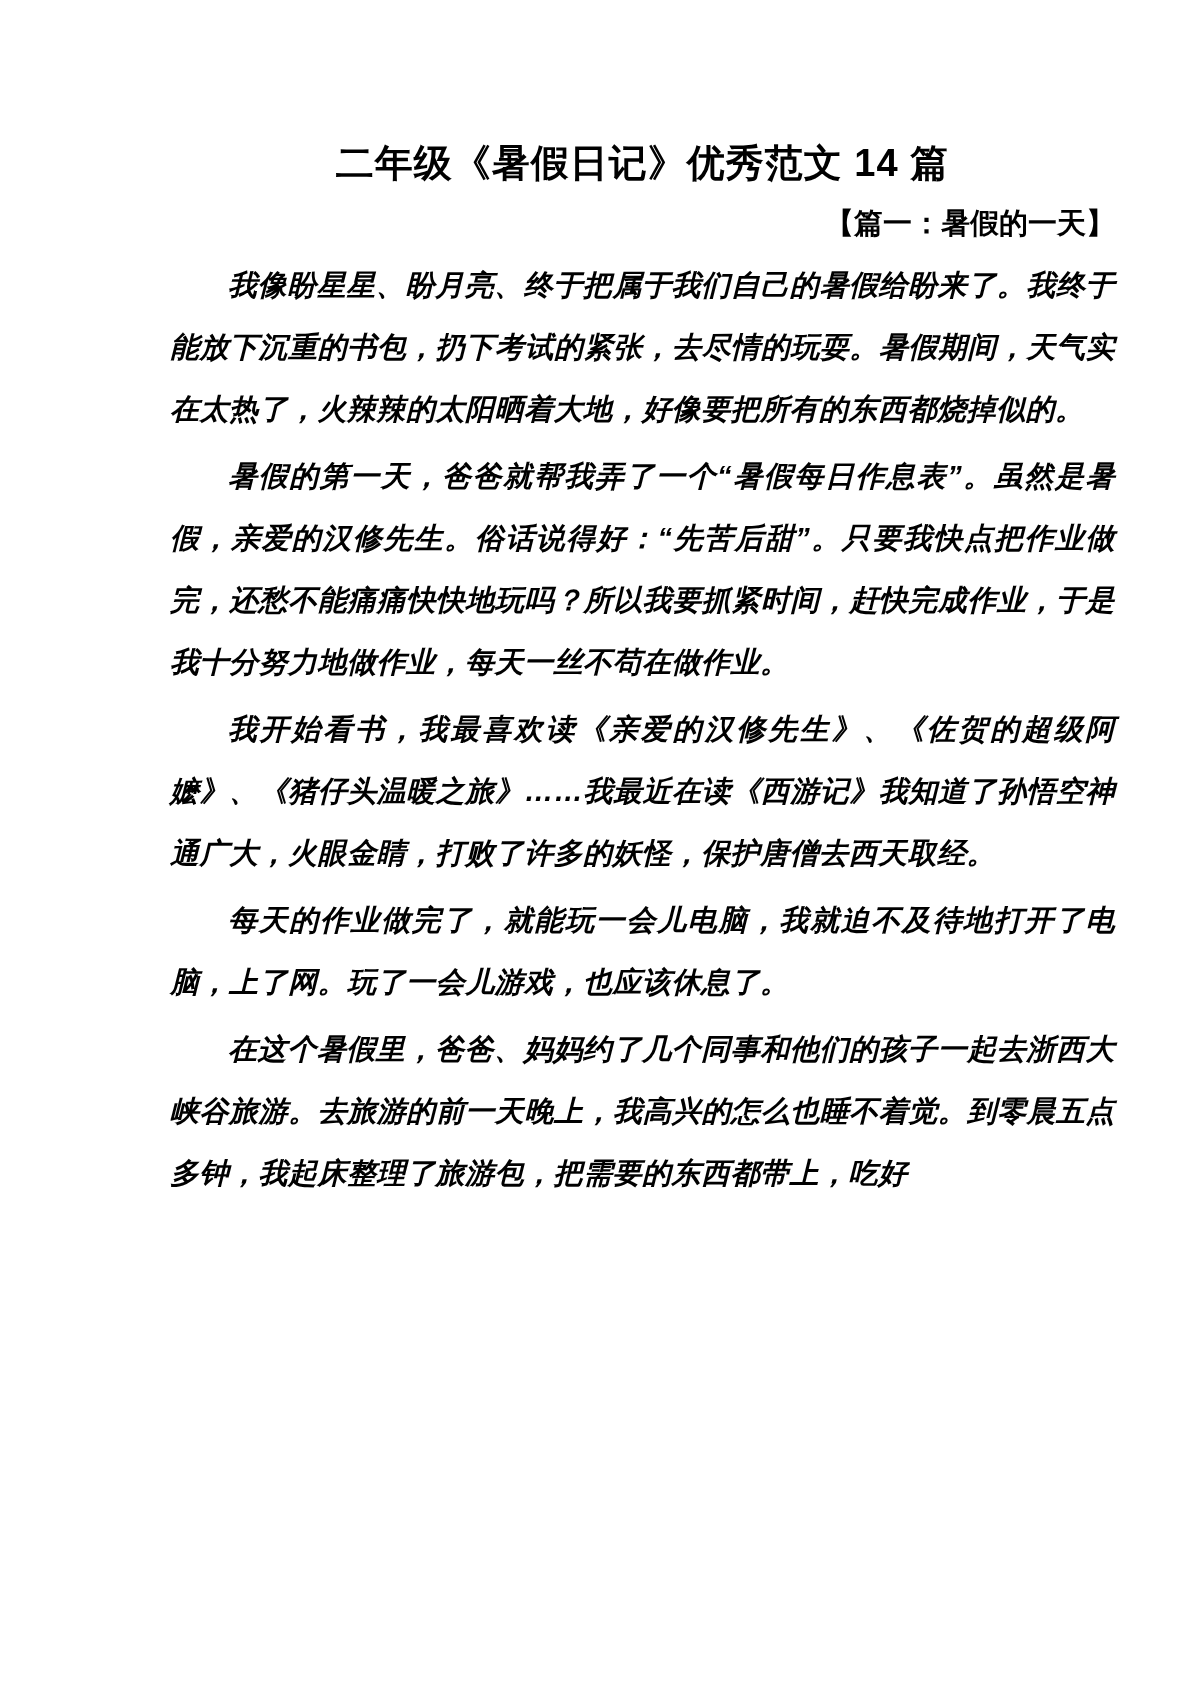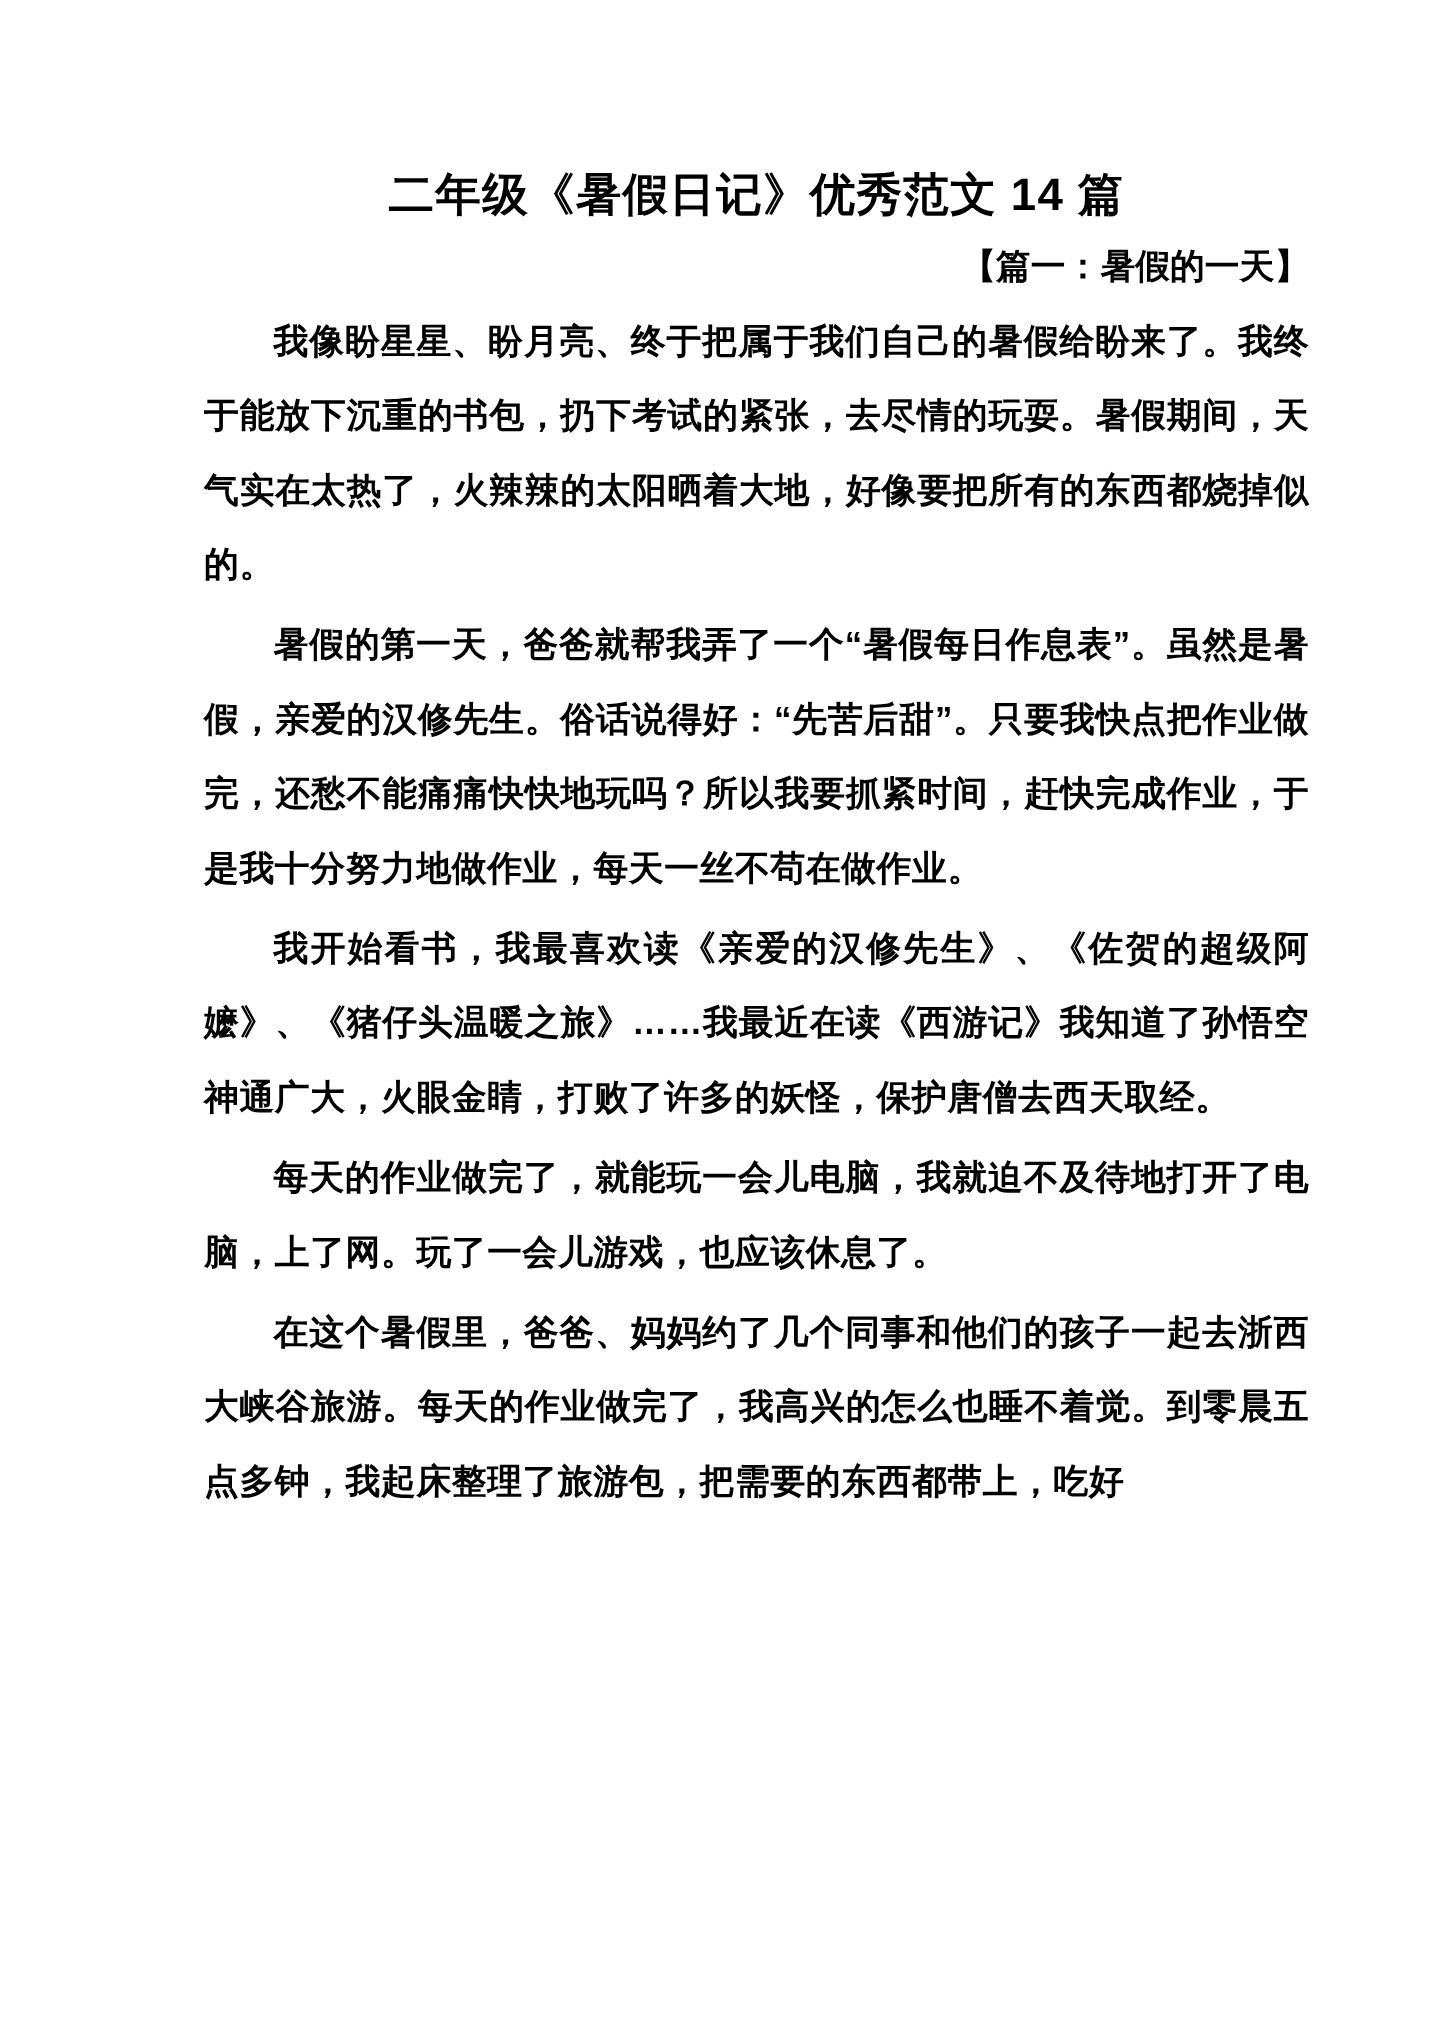--- a/index.html
+++ b/index.html
@@ -7,21 +7,21 @@
     padding: 0;
     background: #ffffff;
   }
   .page {
     position: relative;
     width: 1191px;
     height: 1684px;
     margin: 0 auto;
     background: #ffffff;
     box-sizing: border-box;
-    padding: 134px 100px 0 170px;
+    padding: 134px 76px 0 170px;
     overflow: hidden;
     font-family: "Liberation Sans", "DejaVu Sans", sans-serif;
     font-weight: bold;
     color: #000000;
   }
   .doc-title {
     margin: 0;
     font-size: 38px;
     line-height: 58px;
     text-align: center;
@@ -35,20 +35,21 @@
     text-align: right;
     font-weight: bold;
   }
   .body-text p {
     margin: 5px 0 0 0;
     font-size: 29px;
     line-height: 62px;
     text-align: justify;
     text-indent: 2em;
     letter-spacing: 0.5px;
+    font-style: italic;
   }
   .body-text p.first {
     margin-top: 0;
   }
 </style>
 </head>
 <body>
 
 <div class="page">
 
@@ -61,17 +62,17 @@
     <p class="first">我像盼星星、盼月亮、终于把属于我们自己的暑假给盼来了。我终于能放下沉重的书包，扔下考试的紧张，去尽情的玩耍。暑假期间，天气实在太热了，火辣辣的太阳晒着大地，好像要把所有的东西都烧掉似的。</p>
 
     <p>暑假的第一天，爸爸就帮我弄了一个“暑假每日作息表”。虽然是暑假，亲爱的汉修先生。俗话说得好：“先苦后甜”。只要我快点把作业做完，还愁不能痛痛快快地玩吗？所以我要抓紧时间，赶快完成作业，于是我十分努力地做作业，每天一丝不苟在做作业。</p>
 
     <p>我开始看书，我最喜欢读《亲爱的汉修先生》、《佐贺的超级阿嬷》、《猪仔头温暖之旅》……我最近在读《西游记》我知道了孙悟空神通广大，火眼金睛，打败了许多的妖怪，保护唐僧去西天取经。</p>
 
     <p>每天的作业做完了，就能玩一会儿电脑，我就迫不及待地打开了电脑，上了网。玩了一会儿游戏，也应该休息了。</p>
 
 
 
-    <p>在这个暑假里，爸爸、妈妈约了几个同事和他们的孩子一起去浙西大峡谷旅游。每天的作业做完了，我高兴的怎么也睡不着觉。到零晨五点多钟，我起床整理了旅游包，把需要的东西都带上，吃好</p>
+    <p>在这个暑假里，爸爸、妈妈约了几个同事和他们的孩子一起去浙西大峡谷旅游。去旅游的前一天晚上，我高兴的怎么也睡不着觉。到零晨五点多钟，我起床整理了旅游包，把需要的东西都带上，吃好</p>
 
   </div>
 
 </div>
 
 </body></html>

